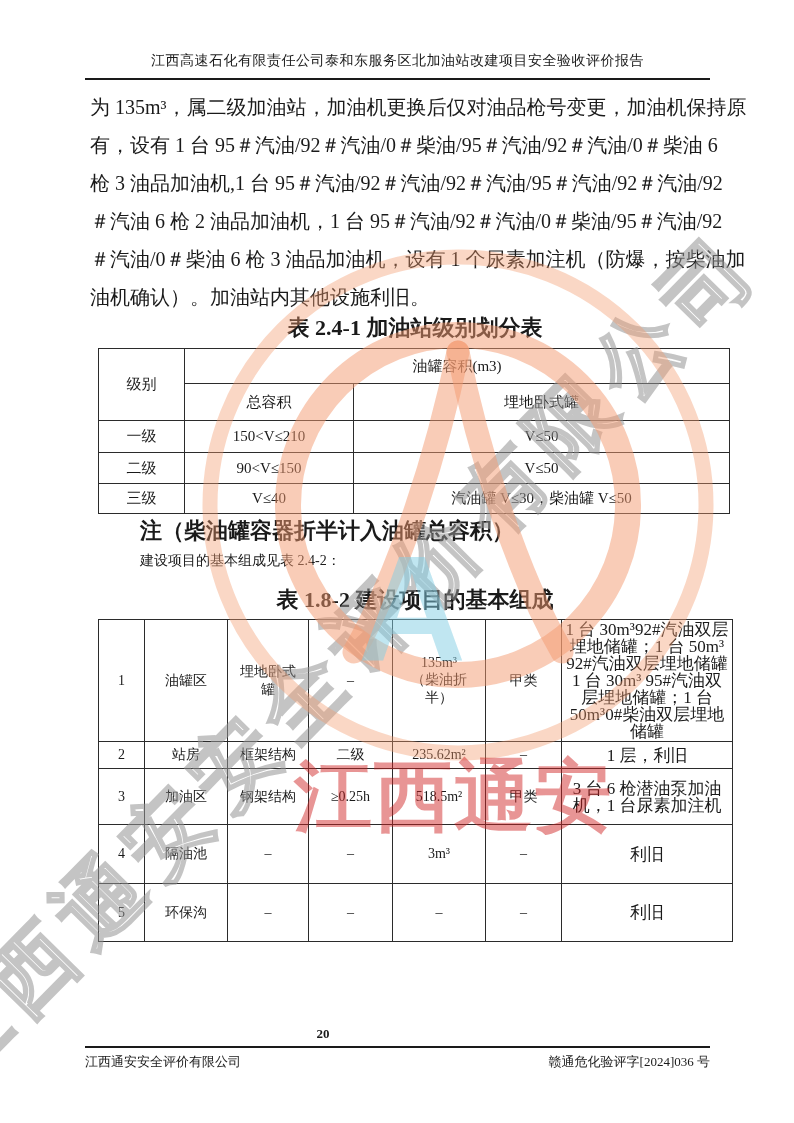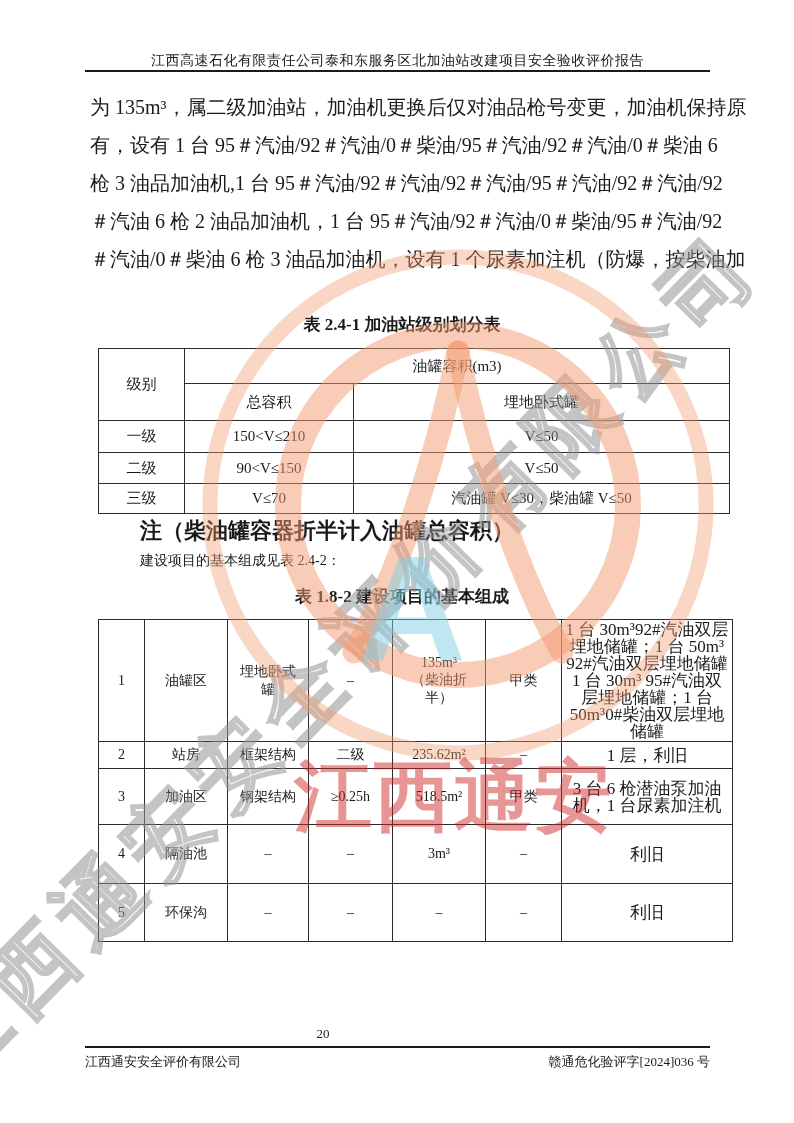--- a/index.html
+++ b/index.html
@@ -10,52 +10,52 @@
     background: #ffffff;
     overflow: hidden;
     font-family: "Liberation Serif", serif;
     color: #1a1a1a;
   }
 
   
   .doc-header {
     position: absolute; top: 52px; left: 85px; width: 625px;
     text-align: center; font-size: 14px; letter-spacing: 0.5px;
-    border-bottom: 2px solid #1a1a1a;
+    padding-bottom: 8px; border-bottom: 2px solid #1a1a1a;
   }
 
   
   .para { position: absolute; top: 88px; left: 90px; width: 622px; font-size: 20px; }
   .para .pline {
     height: 38px; line-height: 38px; white-space: nowrap;
     text-align: justify; text-align-last: justify;
   }
   .para .pline.last { text-align-last: left; }
 
-  .tbl-title { position: absolute; left: 91px; width: 622px; text-align: center;
-    font-size: 17px; font-weight: bold; }
+  .tbl-title { position: absolute; left: 104px; width: 622px; text-align: center;
+    font-size: 22px; font-weight: bold; }
   #t1-title { top: 313px; }
   #t2-title { top: 585px; }
 
   table { border-collapse: collapse; table-layout: fixed; }
   td { border: 1.5px solid #2b2b2b; text-align: center; vertical-align: middle;
        padding: 1px 2px; overflow: hidden; }
 
   #table1 { position: absolute; top: 348px; left: 98px; width: 631px; font-size: 15px; }
   #table2 { position: absolute; top: 619px; left: 98px; width: 634px; font-size: 14px; }
   #table2 td { padding: 1px 6px; }
   #table2 td.remark { font-size: 17px; line-height: 17px; padding: 1px 3px; }
   .preline { white-space: pre-line; }
 
   .note-line { position: absolute; top: 516px; left: 140px; font-size: 22px; font-weight: bold; }
   .lead-line { position: absolute; top: 552px; left: 140px; font-size: 14px; }
 
   
   .page-num { position: absolute; top: 1026px; left: 0; width: 646px;
-    text-align: center; font-size: 13px; }
+    text-align: center; font-size: 13px; font-weight: bold; }
   .doc-footer { position: absolute; top: 1046px; left: 85px; width: 625px;
     border-top: 2px solid #1a1a1a; padding-top: 5px;
     display: flex; justify-content: space-between; font-size: 13px; }
 
   
   .wm { pointer-events: none; }
   #wm-emblem { position: absolute; top: 0; left: 0; z-index: 5; }
   #wm-diagonal {
     position: absolute; left: -270px; top: 598px; width: 1220px; height: 120px;
     line-height: 120px; text-align: center; z-index: 4;
@@ -75,20 +75,21 @@
 <body>
 
 <div class="doc-header">江西高速石化有限责任公司泰和东服务区北加油站改建项目安全验收评价报告</div>
 
 <div class="para">
   <div class="pline">为 135m³，属二级加油站，加油机更换后仅对油品枪号变更，加油机保持原</div>
   <div class="pline">有，设有 1 台 95＃汽油/92＃汽油/0＃柴油/95＃汽油/92＃汽油/0＃柴油 6</div>
   <div class="pline">枪 3 油品加油机,1 台 95＃汽油/92＃汽油/92＃汽油/95＃汽油/92＃汽油/92</div>
   <div class="pline">＃汽油 6 枪 2 油品加油机，1 台 95＃汽油/92＃汽油/0＃柴油/95＃汽油/92</div>
   <div class="pline">＃汽油/0＃柴油 6 枪 3 油品加油机，设有 1 个尿素加注机（防爆，按柴油加</div>
+  <div class="pline last">油机确认）。加油站内其他设施利旧。</div>
 </div>
 
 <div class="tbl-title" id="t1-title">表 2.4-1 加油站级别划分表</div>
 
 <table id="table1">
   <colgroup>
       <col style="width:86px">
       <col style="width:169px">
       <col style="width:376px">
     </colgroup>
@@ -106,21 +107,21 @@
     <td>150&lt;V≤210</td>
     <td>V≤50</td>
   </tr>
   <tr style="height:31px">
     <td>二级</td>
     <td>90&lt;V≤150</td>
     <td>V≤50</td>
   </tr>
   <tr style="height:30px">
     <td>三级</td>
-    <td>V≤70</td>
+    <td>V≤40</td>
     <td>汽油罐 V≤30，柴油罐 V≤50</td>
   </tr>
 </tbody>
   </table>
 
 <div class="note-line">注（柴油罐容器折半计入油罐总容积）</div>
 <div class="lead-line">建设项目的基本组成见表 2.4-2：</div>
 
 <div class="tbl-title" id="t2-title">表 1.8-2  建设项目的基本组成</div>
 

